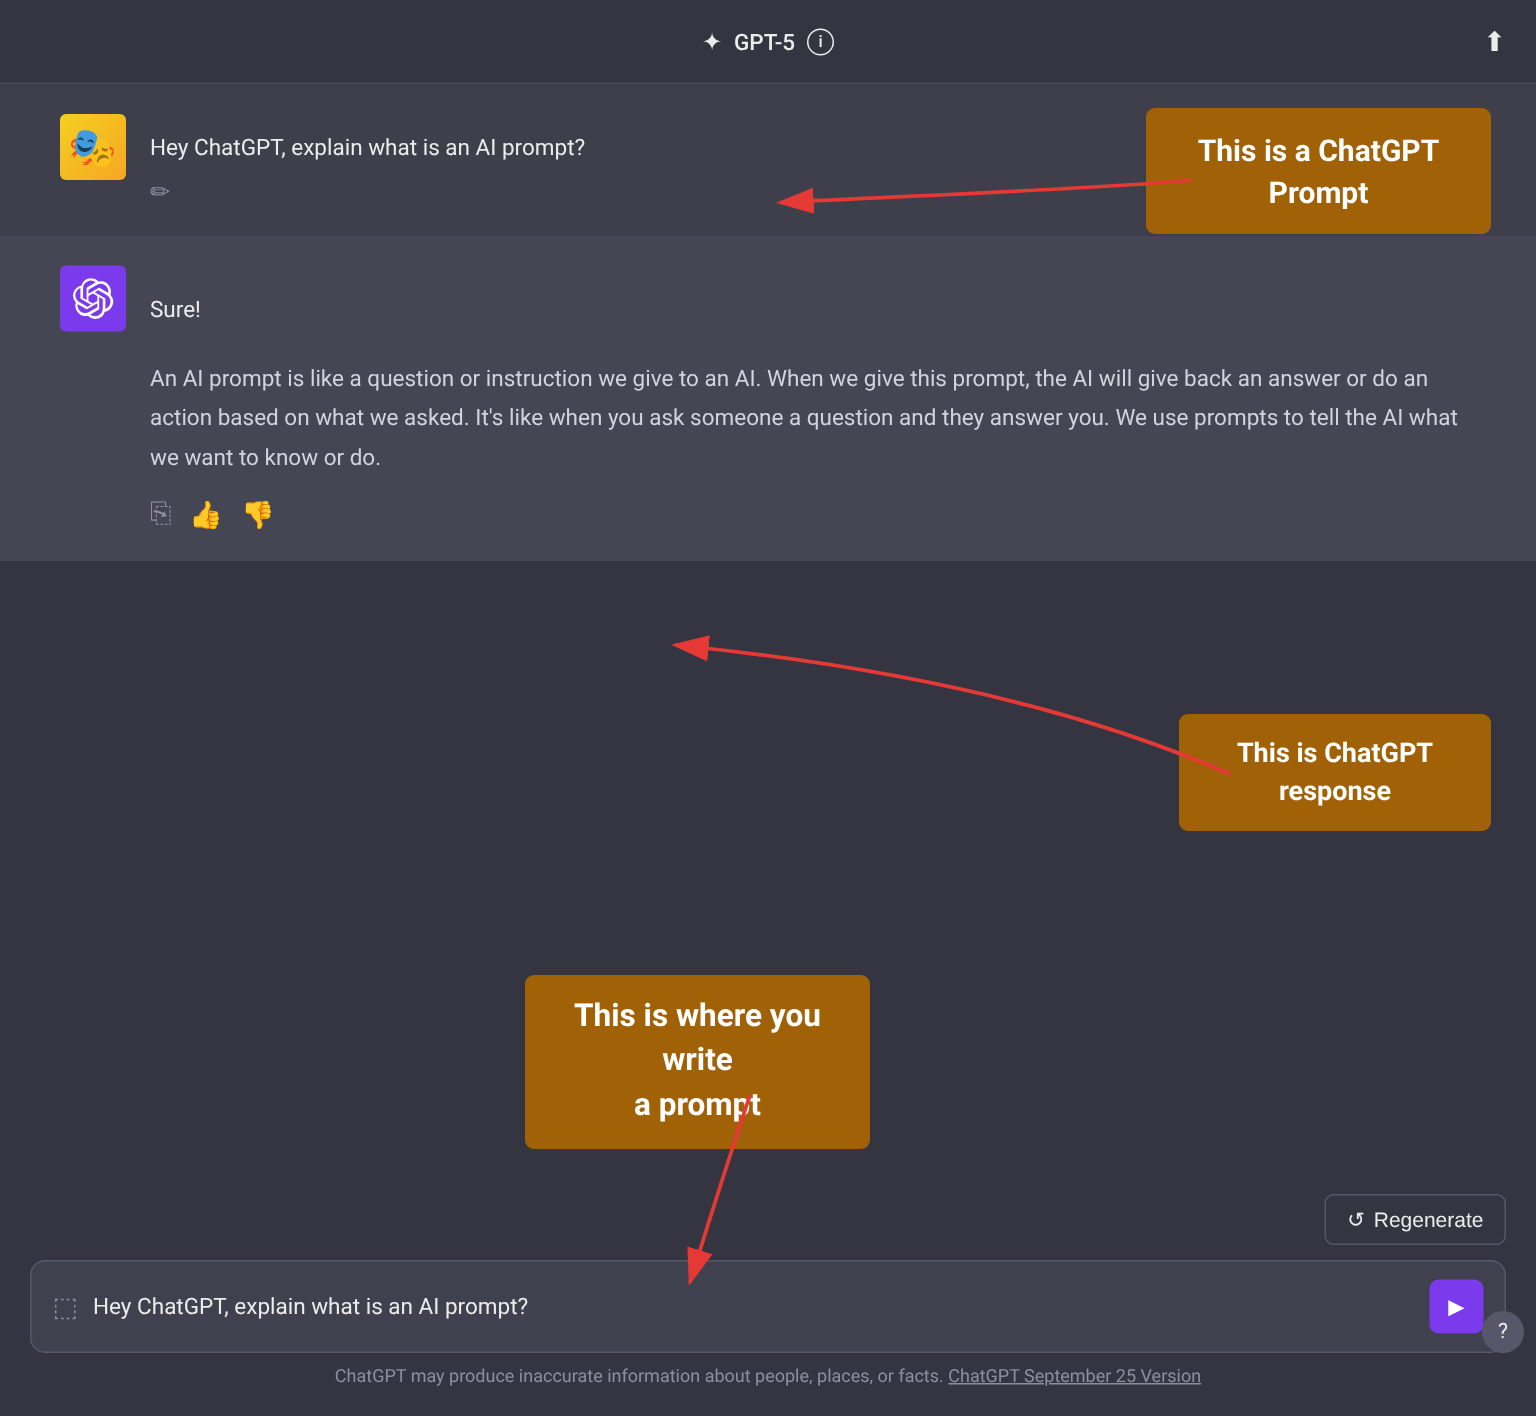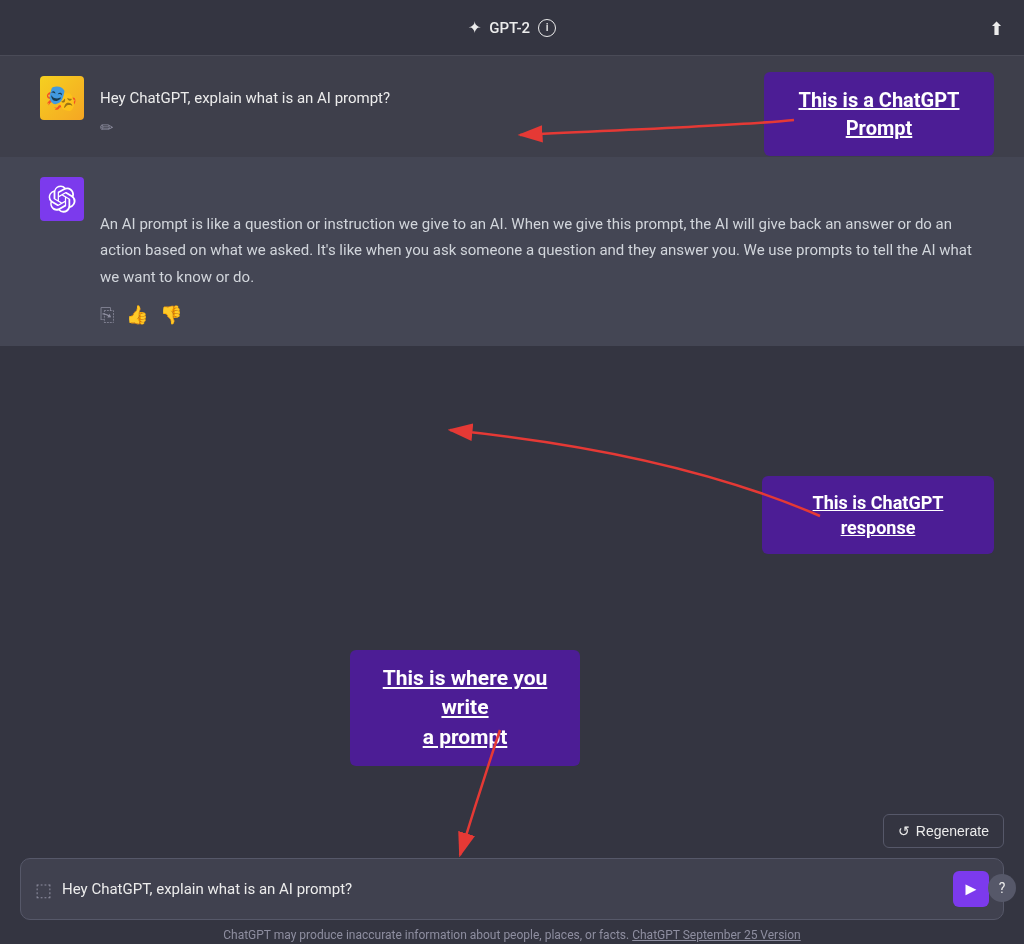--- a/index.html
+++ b/index.html
@@ -206,40 +206,39 @@
       align-items: center;
       justify-content: center;
       cursor: pointer;
       color: white;
       font-size: 18px;
     }
     .footer-text {
       text-align: center;
       font-size: 12px;
       color: #8e8ea0;
-      padding: 8px 0 2px;
+      padding: 8px 0 20px;
     }
     .footer-text a {
       color: #8e8ea0;
       text-decoration: underline;
     }
 
     
     .annotation-box {
       position: absolute;
-      background-color: #4c1d95;
+      background-color: #a16207;
       color: white;
       font-weight: bold;
       font-size: 18px;
       padding: 14px 20px;
       border-radius: 6px;
       text-align: center;
       line-height: 1.4;
       pointer-events: none;
-      text-decoration: underline;
     }
     
     .arrows-overlay {
       position: absolute;
       top: 0;
       left: 0;
       width: 1024px;
       height: 944px;
       pointer-events: none;
     }
@@ -260,21 +259,21 @@
       font-size: 14px;
       cursor: pointer;
     }
   </style>
 </head>
 <body>
 
 <div class="header">
   <div class="header-title">
     <span class="header-icon">✦</span>
-    <span>GPT-2</span>
+    <span>GPT-5</span>
     <div class="header-info">
       <span>i</span>
     </div>
   </div>
   <div class="header-share">⬆</div>
 </div>
 
 <div class="chat-area">
 
   <div class="user-message">
@@ -291,20 +290,21 @@
 
   <div class="ai-message">
     <div class="message-row">
       <div class="ai-avatar">
 
         <svg viewBox="0 0 41 41" xmlns="http://www.w3.org/2000/svg">
           <path d="M37.532 16.87a9.963 9.963 0 0 0-.856-8.184 10.078 10.078 0 0 0-10.855-4.835 9.964 9.964 0 0 0-6.99-3.118 10.079 10.079 0 0 0-9.614 6.977 9.967 9.967 0 0 0-6.69 4.839 10.081 10.081 0 0 0 1.24 11.817 9.965 9.965 0 0 0 .856 8.185 10.079 10.079 0 0 0 10.855 4.835 9.965 9.965 0 0 0 6.99 3.118 10.078 10.078 0 0 0 9.617-6.981 9.967 9.967 0 0 0 6.69-4.839 10.079 10.079 0 0 0-1.243-11.813zM22.498 37.886a7.474 7.474 0 0 1-4.799-1.735c.061-.033.168-.091.237-.134l7.964-4.6a1.294 1.294 0 0 0 .655-1.134V19.054l3.366 1.944a.12.12 0 0 1 .066.092v9.299a7.505 7.505 0 0 1-7.49 7.496zM6.392 31.006a7.471 7.471 0 0 1-.894-5.023c.06.036.162.099.237.141l7.964 4.6a1.297 1.297 0 0 0 1.308 0l9.724-5.614v3.888a.12.12 0 0 1-.048.103l-8.051 4.649a7.504 7.504 0 0 1-10.24-2.744zM4.297 13.62A7.469 7.469 0 0 1 8.2 10.333c0 .068-.004.19-.004.274v9.201a1.294 1.294 0 0 0 .654 1.132l9.723 5.614-3.366 1.944a.12.12 0 0 1-.114.012L7.044 23.86a7.504 7.504 0 0 1-2.747-10.24zm27.658 6.437l-9.724-5.615 3.367-1.943a.121.121 0 0 1 .114-.012l8.048 4.648a7.498 7.498 0 0 1-1.158 13.528v-9.476a1.293 1.293 0 0 0-.647-1.13zm3.35-5.043c-.059-.037-.162-.099-.236-.141l-7.965-4.6a1.298 1.298 0 0 0-1.308 0l-9.723 5.614v-3.888a.12.12 0 0 1 .048-.103l8.05-4.645a7.497 7.497 0 0 1 11.135 7.763zm-21.063 6.929l-3.367-1.944a.12.12 0 0 1-.065-.092v-9.299a7.497 7.497 0 0 1 12.293-5.756 6.94 6.94 0 0 0-.236.134l-7.965 4.6a1.294 1.294 0 0 0-.654 1.132l-.006 11.225zm1.829-3.943l4.33-2.501 4.332 2.498v4.993l-4.331 2.5-4.331-2.5V18z"></path>
         </svg>
       </div>
       <div class="message-content">
+        <div class="ai-sure">Sure!</div>
         <div class="ai-response-text">An AI prompt is like a question or instruction we give to an AI. When we give this prompt, the AI will give back an answer or do an action based on what we asked. It's like when you ask someone a question and they answer you. We use prompts to tell the AI what we want to know or do.</div>
         <div class="ai-actions">
           <span title="Copy">⎘</span>
           <span title="Thumbs up">👍</span>
           <span title="Thumbs down">👎</span>
         </div>
       </div>
     </div>
   </div>
 
@@ -328,21 +328,21 @@
     <span>ChatGPT may produce inaccurate information about people, places, or facts.</span> <a href="#">ChatGPT September 25 Version</a>
   </div>
 </div>
 
 <div class="help-btn">?</div>
 
 <div class="annotation-box" style="top: 72px; right: 30px; width: 230px; font-size: 20px;">
   <span>This is a ChatGPT<br>Prompt</span>
 </div>
 
-<div class="annotation-box" style="top: 476px; right: 30px; width: 232px; font-size: 18px;">
+<div class="annotation-box" style="top: 476px; right: 30px; width: 208px; font-size: 18px;">
   <span>This is ChatGPT<br>response</span>
 </div>
 
 <div class="annotation-box" style="top: 650px; left: 350px; width: 230px; font-size: 21px;">
   <span>This is where you write<br>a prompt</span>
 </div>
 
 <svg class="arrows-overlay" xmlns="http://www.w3.org/2000/svg">
 
   <defs>

